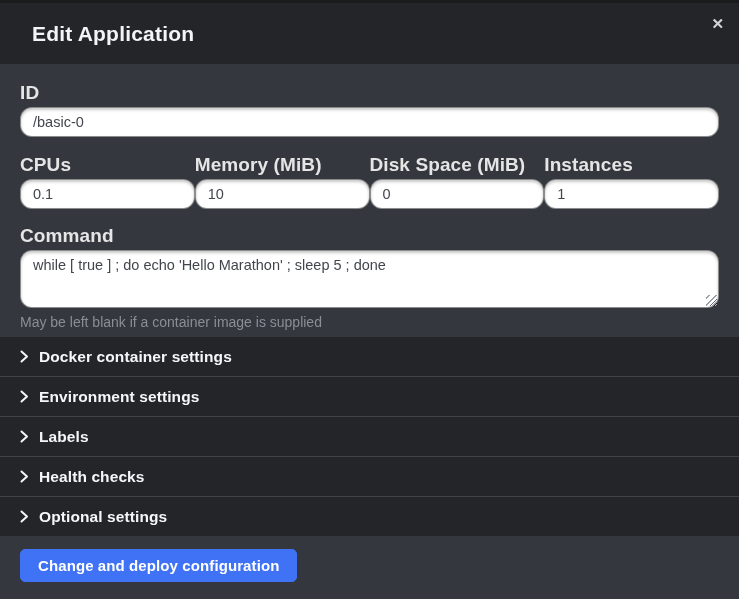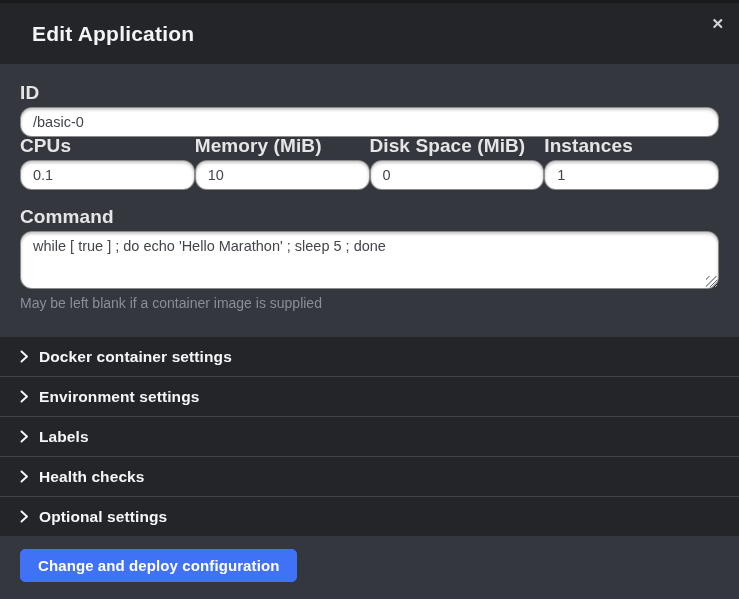--- a/index.html
+++ b/index.html
@@ -63,20 +63,21 @@
     box-shadow: inset 0 2px 3px rgba(0,0,0,0.22);
     color: #42464c;
     font-size: 14.5px;
     font-family: "Liberation Sans", "DejaVu Sans", sans-serif;
     outline: none;
   }
   .text-input { height: 30px; padding: 0 12px; }
   .row-4 {
     display: grid;
     grid-template-columns: repeat(4, 1fr);
+    margin-top: 19px;
   }
   .command-group { margin-top: 18px; position: relative; }
   .text-area {
     height: 58px;
     padding: 5px 12px;
     resize: vertical;
     line-height: 1.35;
     display: block;
   }
   .resize-grip {

